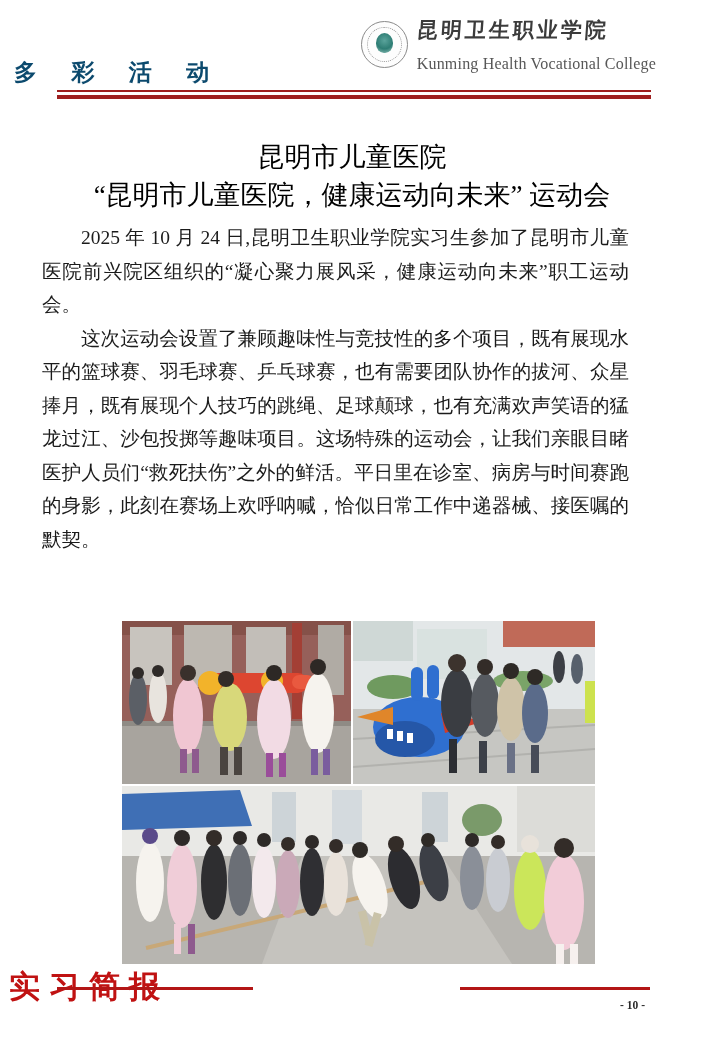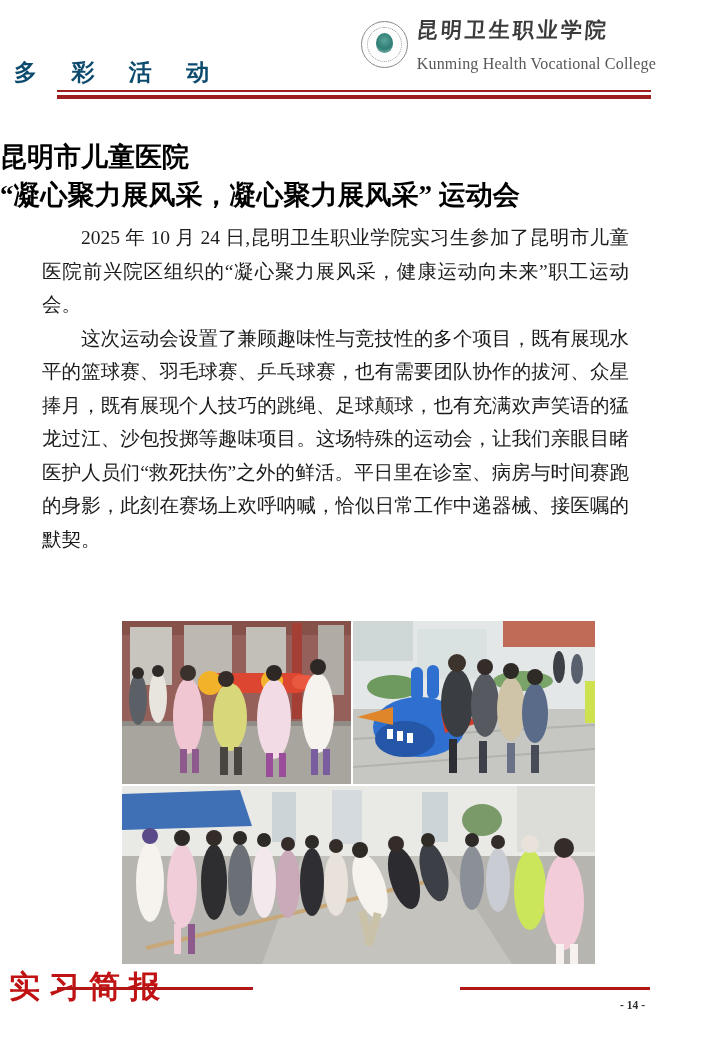--- a/index.html
+++ b/index.html
@@ -16,22 +16,22 @@
   .college{display:flex;flex-direction:column}
   .college-zh{font-size:21px;color:#3b3b3b;letter-spacing:3px;font-weight:bold;transform:skewX(-4deg)}
   .college-en{font-size:16px;color:#575757;margin-top:11px;letter-spacing:.2px}
   
   .section-title{position:absolute;top:57px;left:0;width:100%;text-align:left;color:#0c4a6e;
     font-family:Liberation Sans, sans-serif;font-weight:bold;font-size:23px;letter-spacing:14px;text-indent:14px}
   .rule{position:absolute;left:57px;right:53px;background:#9e1f1f}
   .rule-thin{top:90px;height:2px}
   .rule-thick{top:95px;height:4px}
   
-  .article-title{position:absolute;top:138px;left:0;width:100%;
-    font-weight:bold;color:#000;font-size:27px;line-height:38px}
+  .article-title{position:absolute;top:138px;left:0;width:100%;text-align:center;
+    font-weight:normal;color:#000;font-size:27px;line-height:38px}
   .body-text{position:absolute;top:221px;left:42px;width:587px;
     font-size:19.5px;line-height:33.5px;text-align:justify;color:#1b1b1b}
   .body-text p{margin:0;text-indent:2em}
   
   .photos{position:absolute;left:122px;top:621px;width:473px}
   .photo-row{display:flex;gap:2px;margin-bottom:2px}
   .photo{display:block;overflow:hidden;background:#ddd}
   .photo svg{display:block}
   
   .footer-label{position:absolute;top:966px;left:0;width:100%;text-align:left;color:#c01212;
@@ -51,21 +51,21 @@
     <span class="college-en">Kunming Health Vocational College</span>
   </div>
 </div>
 
 <div class="section-title">多 彩 活 动</div>
 <div class="rule rule-thin"></div>
 <div class="rule rule-thick"></div>
 
 <div class="article-title">
   <div>昆明市儿童医院</div>
-  <div>“凝心聚力展风采，凝心聚力展风采” 运动会</div>
+  <div>“昆明市儿童医院，健康运动向未来” 运动会</div>
 </div>
 
 <div class="body-text">
   <p>2025 年 10 月 24 日,昆明卫生职业学院实习生参加了昆明市儿童医院前兴院区组织的“凝心聚力展风采，健康运动向未来”职工运动会。</p>
   <p>这次运动会设置了兼顾趣味性与竞技性的多个项目，既有展现水平的篮球赛、羽毛球赛、乒乓球赛，也有需要团队协作的拔河、众星捧月，既有展现个人技巧的跳绳、足球颠球，也有充满欢声笑语的猛龙过江、沙包投掷等趣味项目。这场特殊的运动会，让我们亲眼目睹医护人员们“救死扶伤”之外的鲜活。平日里在诊室、病房与时间赛跑的身影，此刻在赛场上欢呼呐喊，恰似日常工作中递器械、接医嘱的默契。</p>
 </div>
 
 <div class="photos">
   <div class="photo-row">
 
@@ -208,13 +208,13 @@
         <circle cx="442" cy="62" r="10" fill="#332c28"></circle>
       <rect x="434" y="158" width="8" height="20" fill="#f6f0ee"></rect>
       <rect x="448" y="158" width="8" height="20" fill="#f6f0ee"></rect>
     </svg>
   </div>
 </div>
 
 <div class="footer-label">实习简报</div>
 <div class="footer-line footer-line-left"></div>
 <div class="footer-line footer-line-right"></div>
-<div class="page-number">- 14 -</div>
+<div class="page-number">- 10 -</div>
 
 </body></html>

